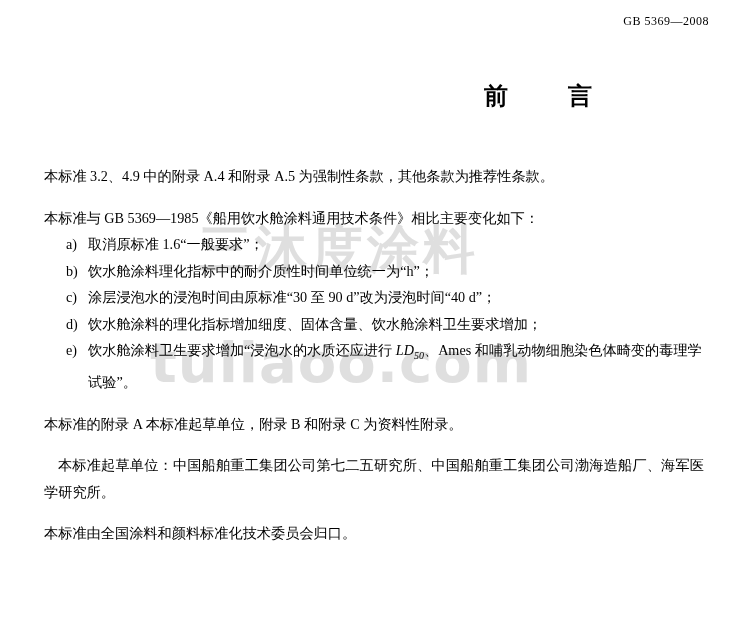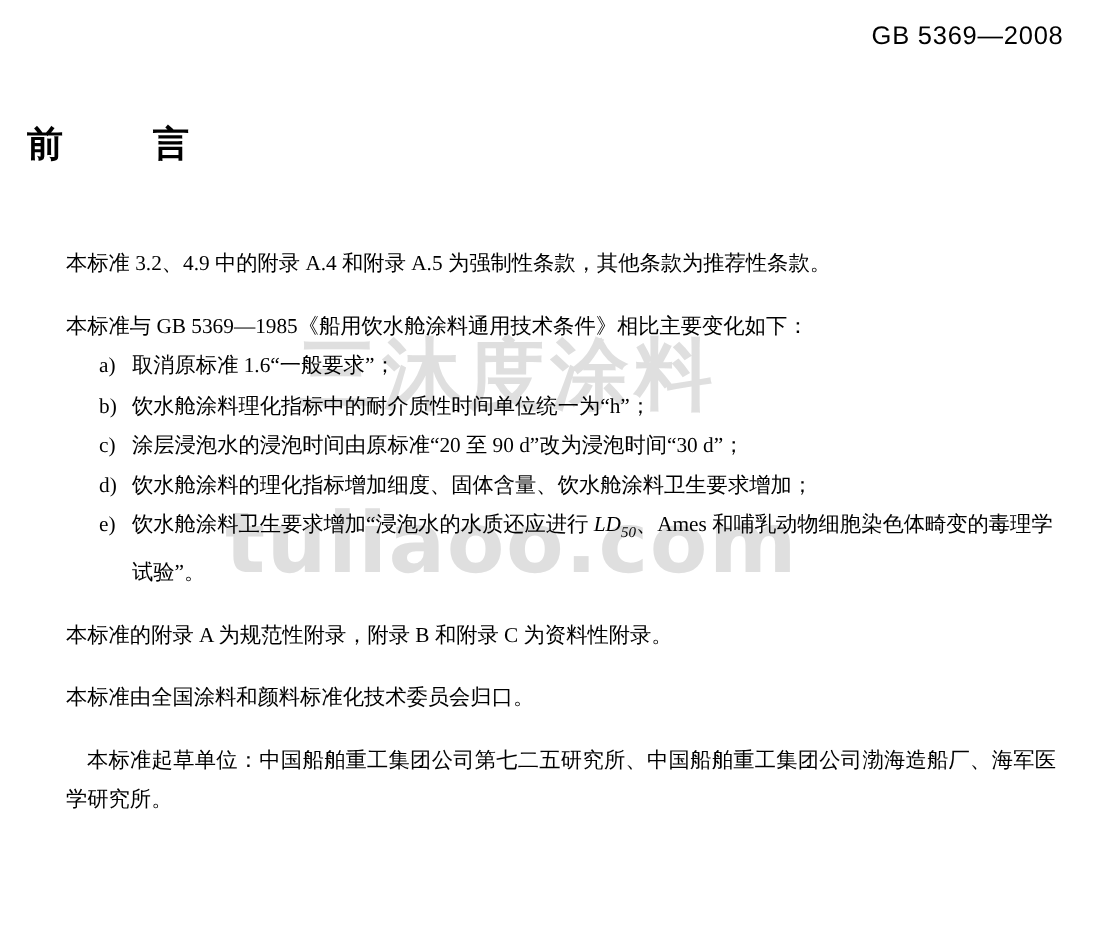--- a/index.html
+++ b/index.html
@@ -18,31 +18,31 @@
   .page {
     position: relative;
     width: 743px;
     height: 619px;
     box-sizing: border-box;
   }
   .header {
     position: absolute;
     top: 14px;
     right: 34px;
-    font-size: 17px;
+    font-size: 12px;
     letter-spacing: 0.5px;
-    font-family: Liberation Sans, sans-serif;
+    font-family: Liberation Serif, serif;
     white-space: nowrap;
   }
   .title {
     position: absolute;
     top: 80px;
     left: 0;
     width: 610px;
-    text-align: left;
+    text-align: right;
     font-size: 24px;
     font-weight: bold;
     letter-spacing: 18px;
     text-indent: 18px;
     font-family: "DejaVu Sans", "Liberation Sans", sans-serif;
   }
   .body-text {
     position: absolute;
     top: 148px;
     left: 44px;
@@ -144,35 +144,35 @@
       <li class="list-item">
         <span class="list-label">a)</span>
         <span class="list-text">取消原标准 1.6“一般要求”；</span>
       </li>
       <li class="list-item">
         <span class="list-label">b)</span>
         <span class="list-text">饮水舱涂料理化指标中的耐介质性时间单位统一为“h”；</span>
       </li>
       <li class="list-item">
         <span class="list-label">c)</span>
-        <span class="list-text">涂层浸泡水的浸泡时间由原标准“20 至 90 d”改为浸泡时间“30 d”；</span>
+        <span class="list-text">涂层浸泡水的浸泡时间由原标准“30 至 90 d”改为浸泡时间“40 d”；</span>
       </li>
       <li class="list-item">
         <span class="list-label">d)</span>
         <span class="list-text">饮水舱涂料的理化指标增加细度、固体含量、饮水舱涂料卫生要求增加；</span>
       </li>
       <li class="list-item">
         <span class="list-label">e)</span>
         <span class="list-text"><span>饮水舱涂料卫生要求增加“浸泡水的水质还应进行 </span><span class="italic">LD</span><span class="sub">50</span><span>、Ames 和哺乳动物细胞染色体畸变的毒理学试验”。</span></span>
       </li>
     </ul>
 
-    <p class="para">本标准的附录 A 为规范性附录，附录 B 和附录 C 为资料性附录。</p>
+    <p class="para">本标准的附录 A 本标准起草单位，附录 B 和附录 C 为资料性附录。</p>
 
 
+    <p class="para indent">本标准起草单位：中国船舶重工集团公司第七二五研究所、中国船舶重工集团公司渤海造船厂、海军医学研究所。</p>
+
     <p class="para">本标准由全国涂料和颜料标准化技术委员会归口。</p>
-
-    <p class="para indent">本标准起草单位：中国船舶重工集团公司第七二五研究所、中国船舶重工集团公司渤海造船厂、海军医学研究所。</p>
 
 
   </div>
 
 </div>
 
 </body></html>

